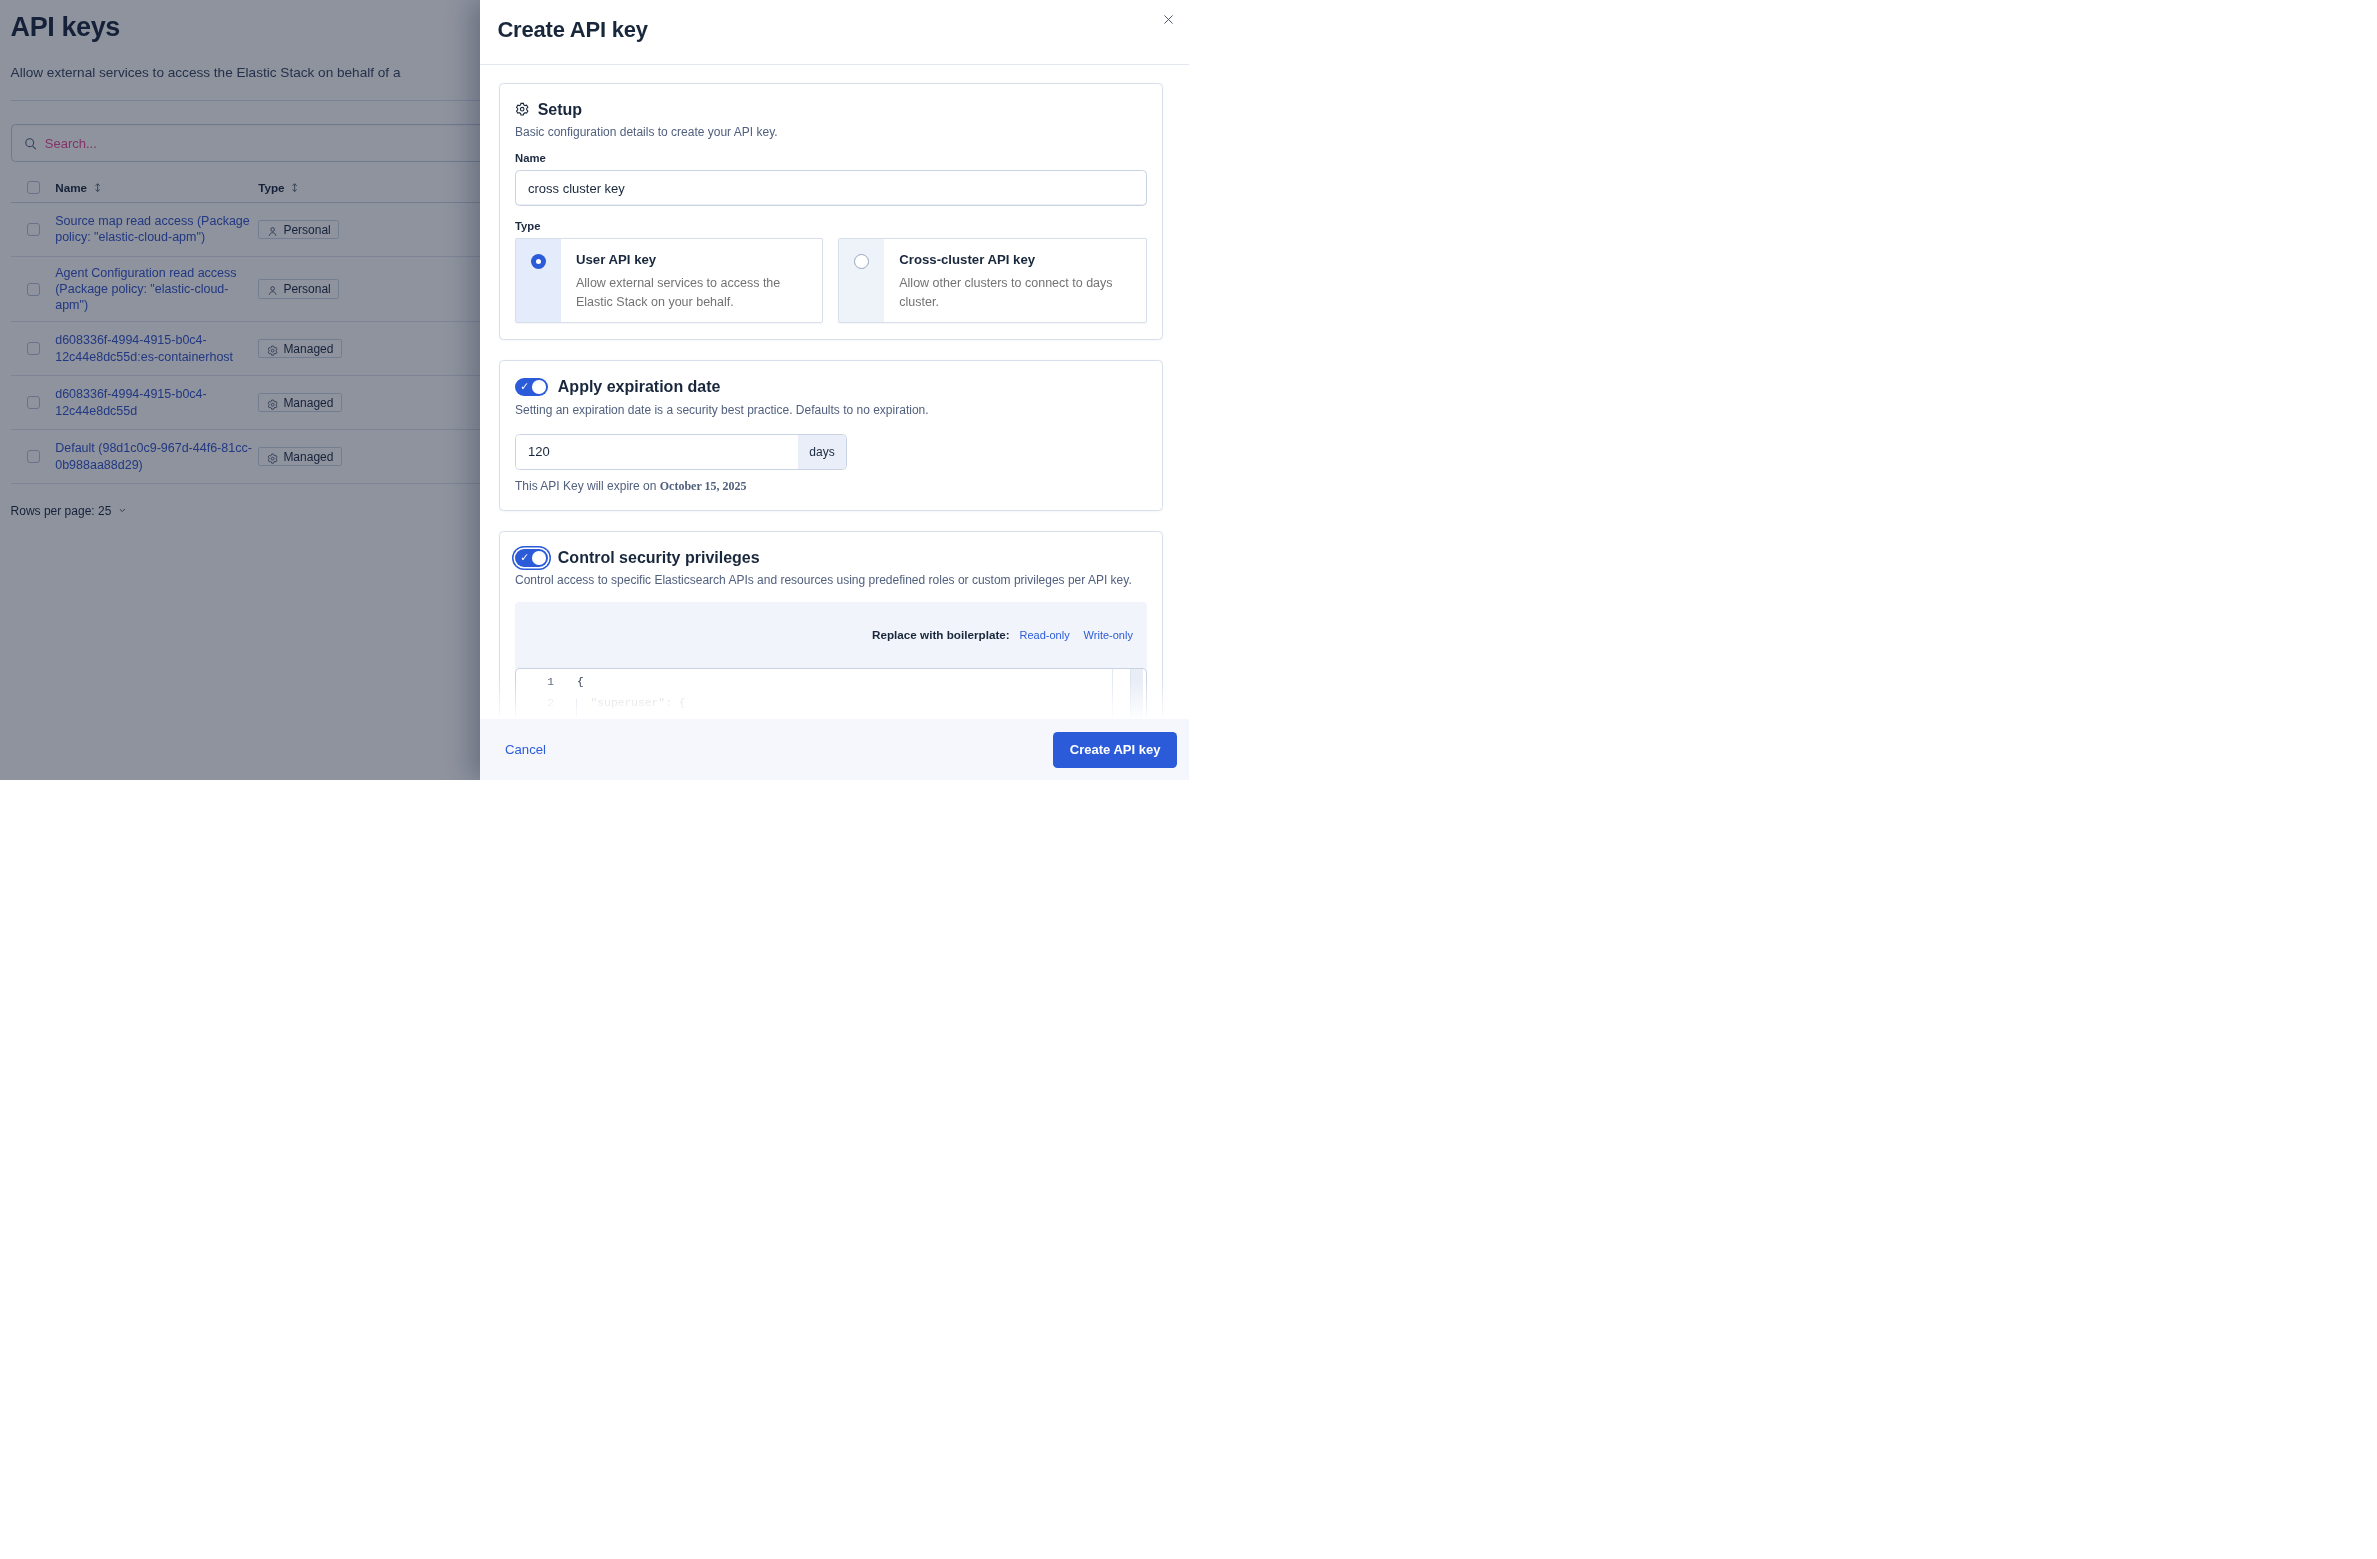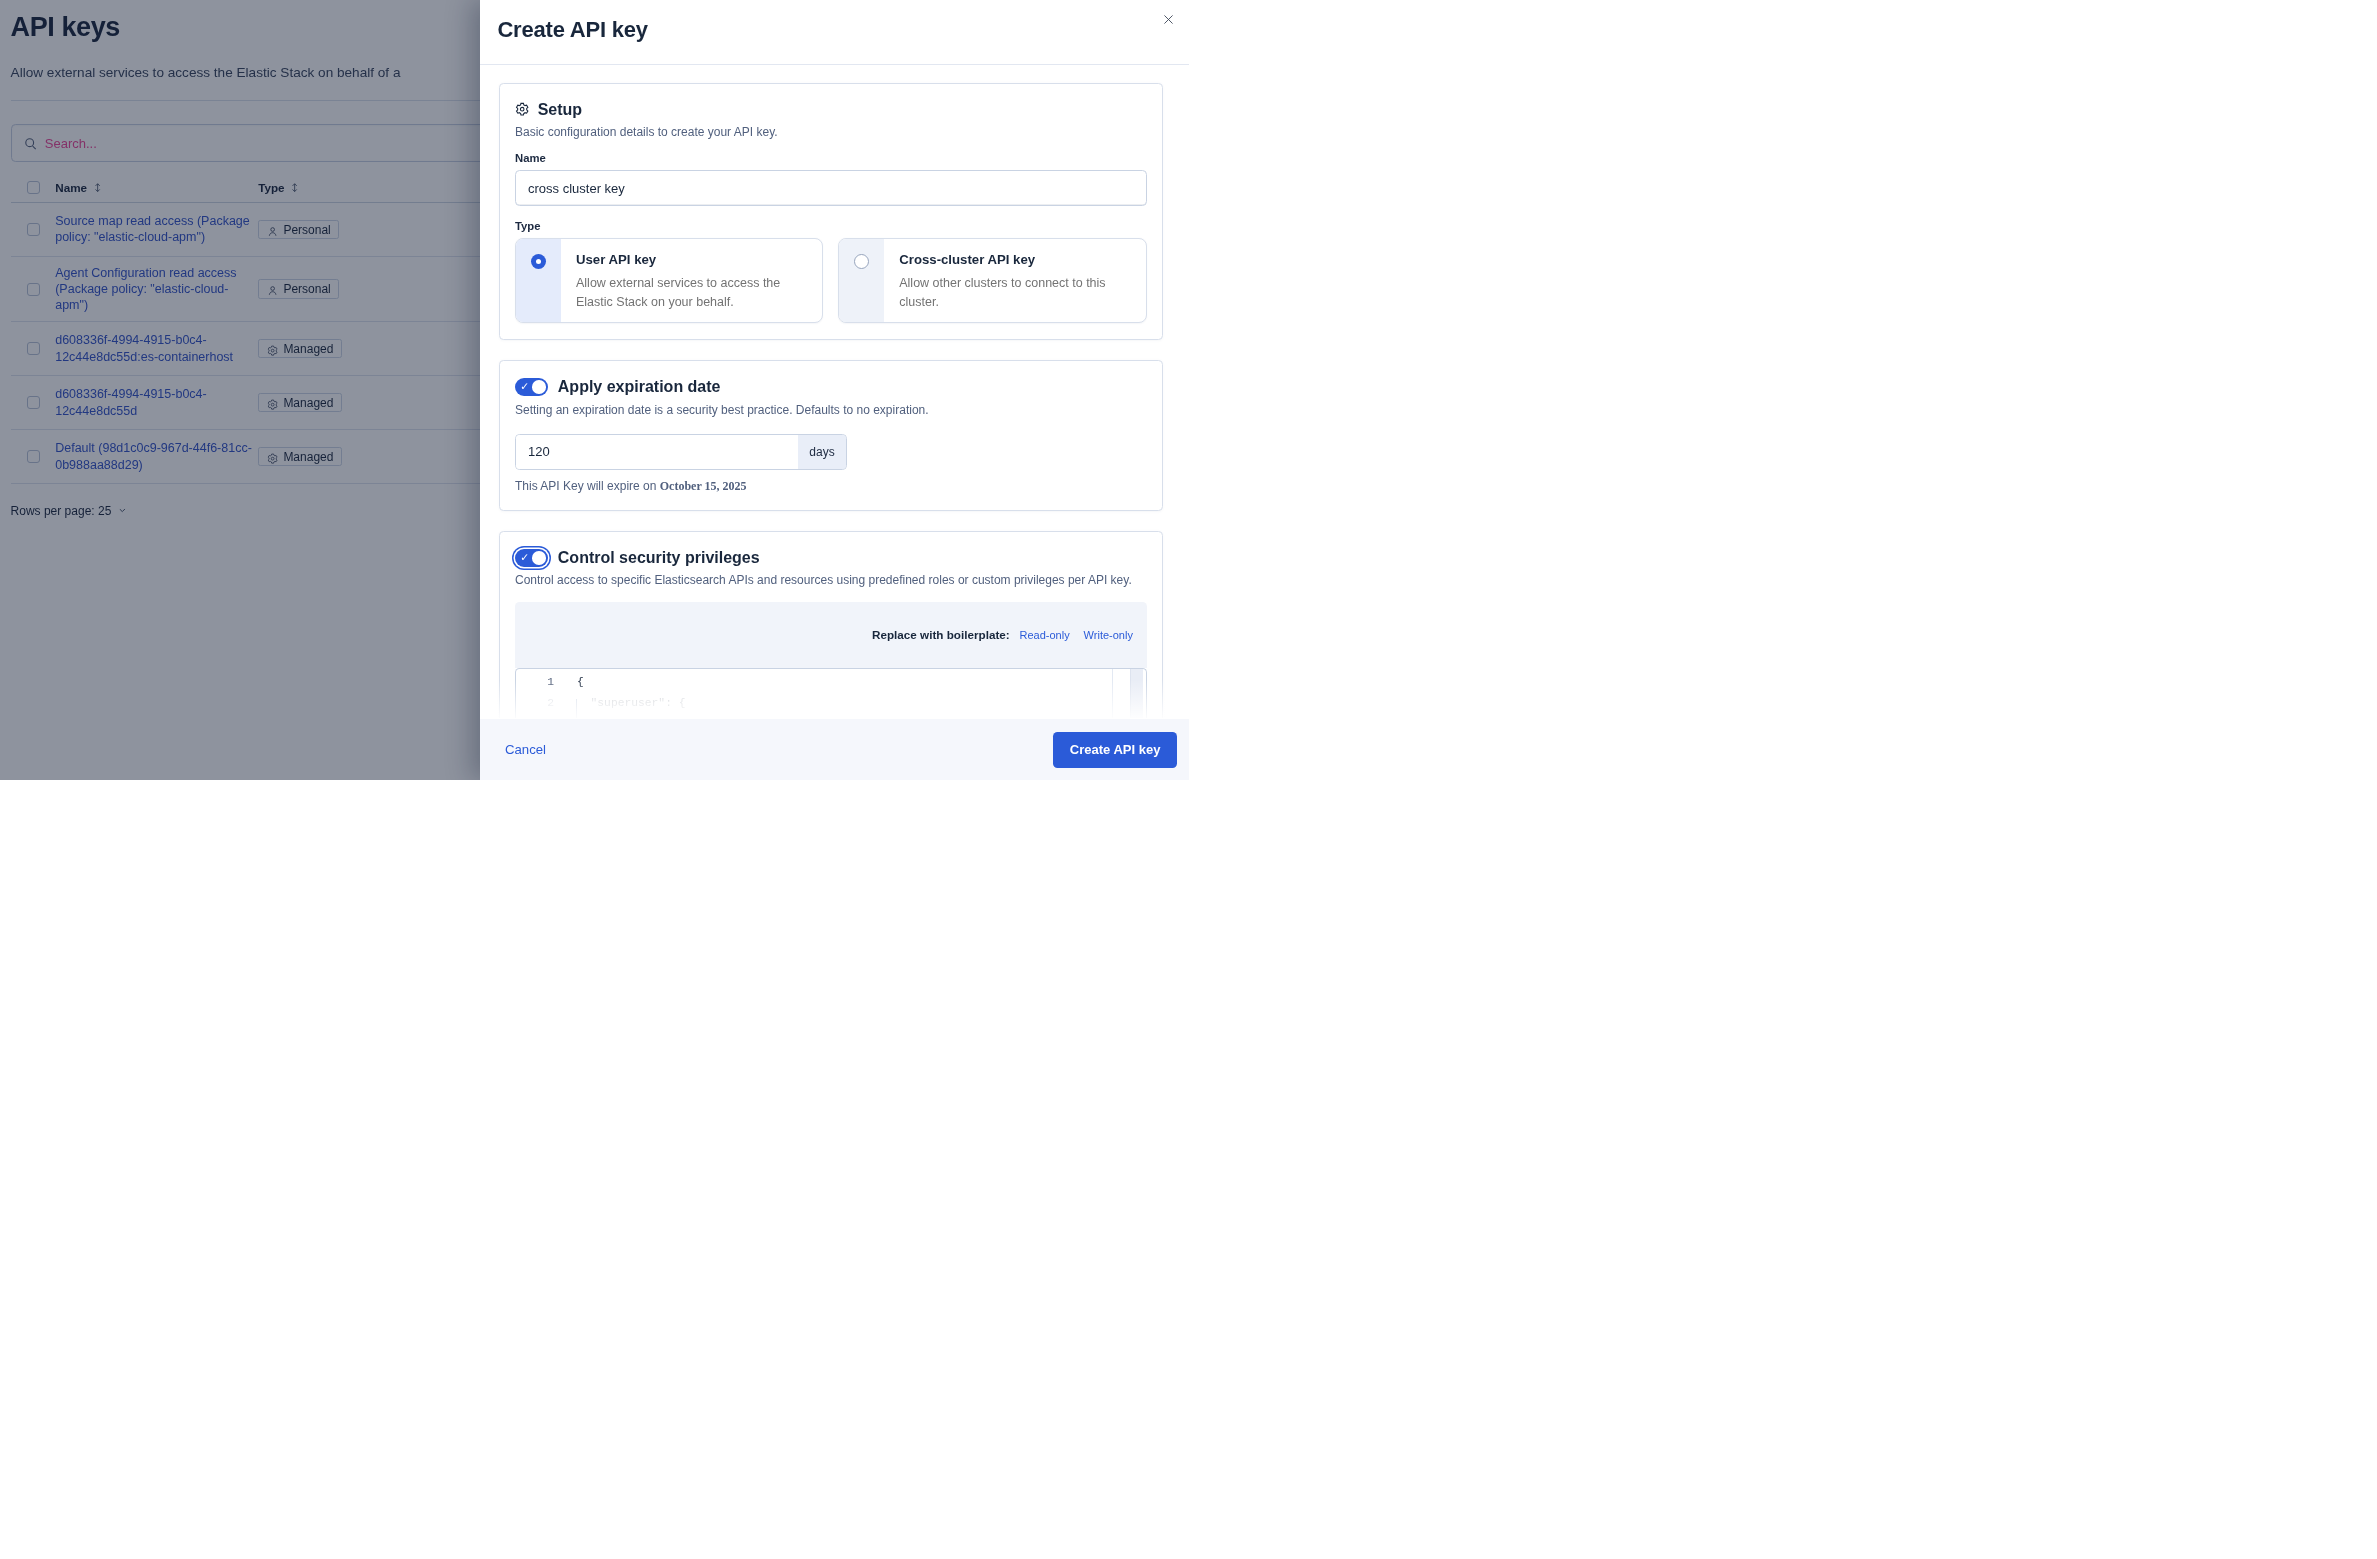--- a/index.html
+++ b/index.html
@@ -50,21 +50,21 @@
           box-shadow:0 0.8px 2.3px rgba(80,95,130,0.05); }
   .section-head { display:flex; align-items:center; gap:8.3px; }
   .section-title { font-size:16px; font-weight:700; color:#19273c; }
   .section-desc { margin-top:6px; font-size:12px; color:#51607e; }
   .form-label { margin-top:13.6px; font-size:11.3px; font-weight:700; color:#1c2940; }
   .text-input { margin-top:6px; width:100%; height:36px; border:0.8px solid #c9d3e3; border-radius:4.5px;
                 font-size:13px; color:#19273c; padding:0 12px; font-family:inherit; background:#fff;
                 box-shadow:inset 0 -0.8px 0 rgba(110,125,152,.18); }
   
   .type-cards { display:flex; gap:15px; margin-top:6px; }
-  .type-card { flex:1; display:flex; border:0.8px solid #d8dfeb; border-radius:8px; overflow:hidden;
+  .type-card { flex:1; display:flex; border:0.8px solid #d8dfeb; border-radius:2px; overflow:hidden;
                min-height:85px; background:#fff; cursor:pointer; box-shadow:0 0.8px 1.5px rgba(80,95,130,0.06); }
   .type-strip { width:45px; flex:none; display:flex; justify-content:center; padding-top:15px; }
   .strip-selected { background:#e4ebfb; }
   .strip-unselected { background:#eef2f9; }
   .radio { width:15px; height:15px; border-radius:50%; }
   .radio-on { background:#2b5bd8; position:relative; }
   .radio-on::after { content:""; position:absolute; left:4.9px; top:4.9px; width:5.3px; height:5.3px;
                      border-radius:50%; background:#fff; }
   .radio-off { background:#fff; border:0.8px solid #96a4bc; }
   .type-body { padding:13px 15px 0 15px; }
@@ -271,21 +271,21 @@
             <div class="type-title">User API key</div>
             <div class="type-desc">Allow external services to access the Elastic Stack on your behalf.</div>
           </div>
         </div>
         <div class="type-card">
           <div class="type-strip strip-unselected">
             <span class="radio radio-off"></span>
           </div>
           <div class="type-body">
             <div class="type-title">Cross-cluster API key</div>
-            <div class="type-desc">Allow other clusters to connect to this cluster.</div>
+            <div class="type-desc">Allow other clusters to connect to days cluster.</div>
           </div>
         </div>
       </div>
     </div>
 
     <div class="card">
       <div class="toggle-row">
         <span class="switch">
           <span class="check">✓</span>
           <span class="knob"></span>

